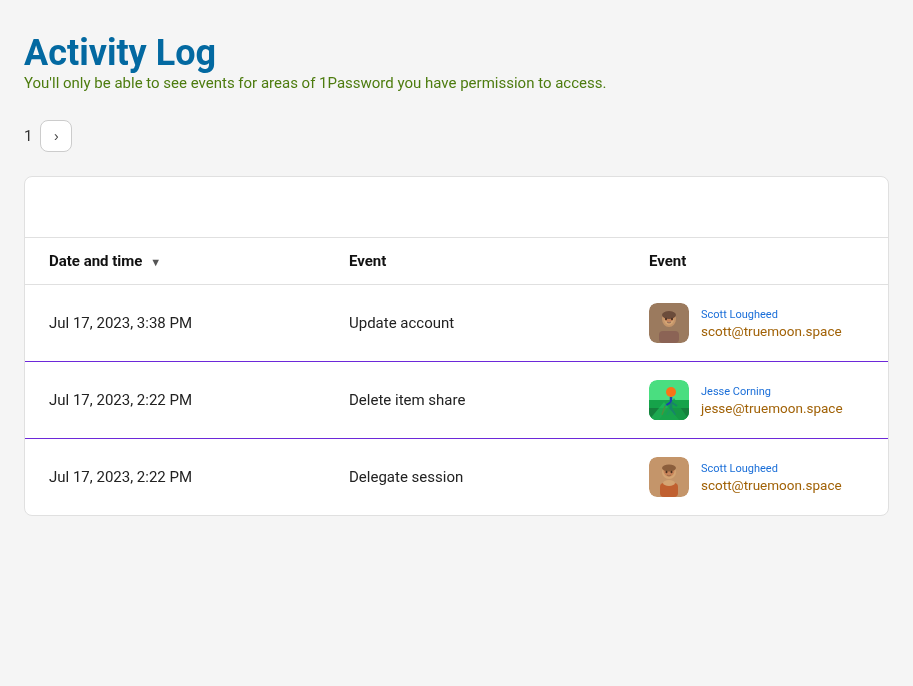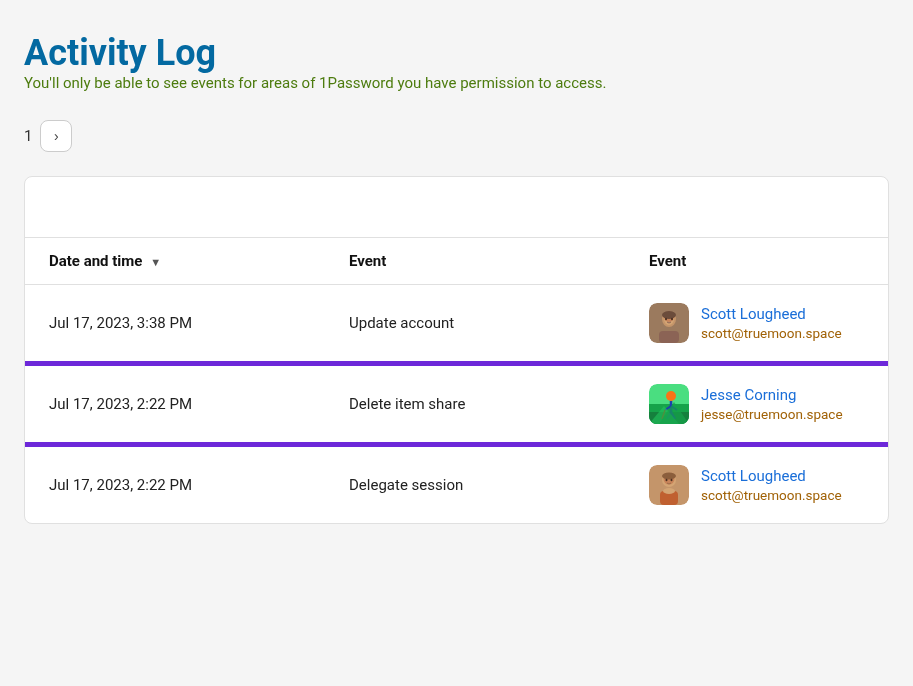--- a/index.html
+++ b/index.html
@@ -95,21 +95,21 @@
     }
 
     .sort-icon {
       display: inline-block;
       margin-left: 4px;
       font-size: 11px;
       color: #555;
     }
 
     tbody tr {
-      border-bottom: 5px solid #6d28d9;
+      border-bottom: 1px solid #6d28d9;
     }
 
     tbody tr:last-child {
       border-bottom: none;
     }
 
     tbody td {
       padding: 18px 24px;
       font-size: 15px;
       color: #222;
@@ -133,21 +133,21 @@
 
     .actor-info {
       display: flex;
       flex-direction: column;
       gap: 2px;
     }
 
     .actor-name {
       color: #1a6ed8;
       text-decoration: none;
-      font-size: 15px;
+      font-size: 11px;
       font-weight: 400;
     }
 
     .actor-email {
       font-size: 13.5px;
       color: #a16207;
     }
 
     
     .avatar svg {

